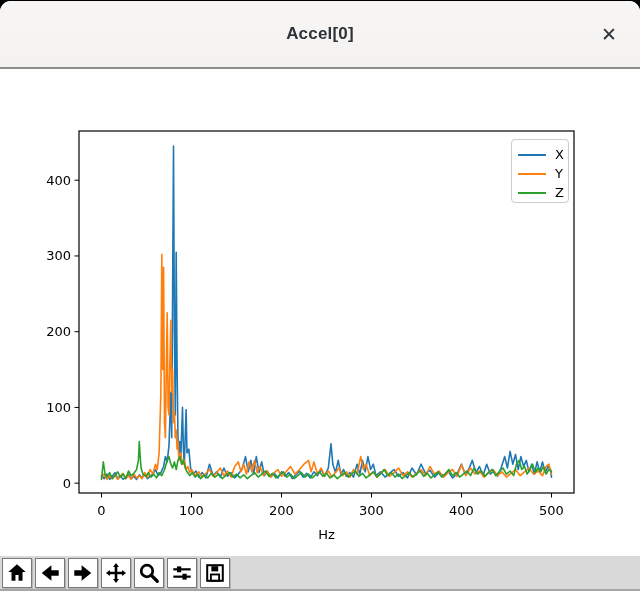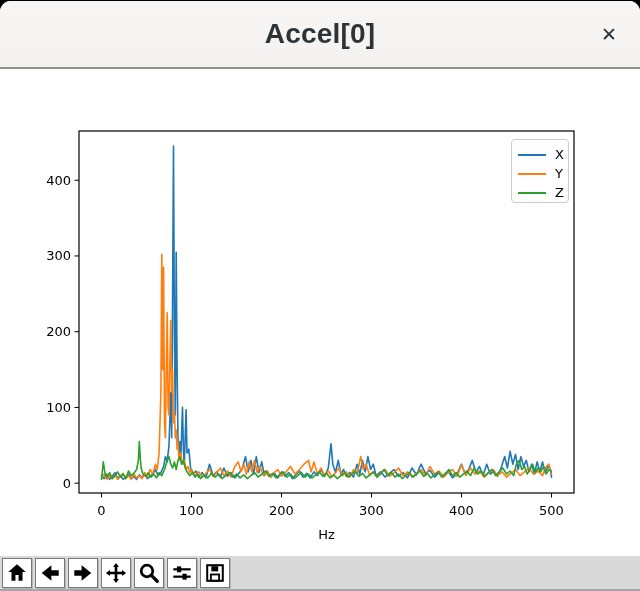--- a/index.html
+++ b/index.html
@@ -10,21 +10,21 @@
   .window{
     position:absolute;top:1px;left:0;width:640px;height:590px;
     border-radius:11px 11px 0 0;overflow:hidden;background:#fff;
   }
   .titlebar{
     height:66px;background:linear-gradient(#f7f6f5,#f3f2f0);
     border-bottom:2px solid #908e88;position:relative;
     display:flex;align-items:center;justify-content:center;
   }
   .titlebar .title{
-    font-size:28px;font-weight:bold;color:#2e3338;letter-spacing:.2px;
+    font-size:17px;font-weight:bold;color:#2e3338;letter-spacing:.2px;
   }
   .close-btn{
     position:absolute;right:14px;top:50%;transform:translateY(-50%);
     width:34px;height:34px;border:none;background:transparent;
     font-size:19px;font-weight:bold;color:#2e3338;cursor:pointer;
     display:flex;align-items:center;justify-content:center;padding:0;
     font-family:"DejaVu Sans",sans-serif;
   }
   .figure{
     position:relative;height:487px;background:#ffffff;

